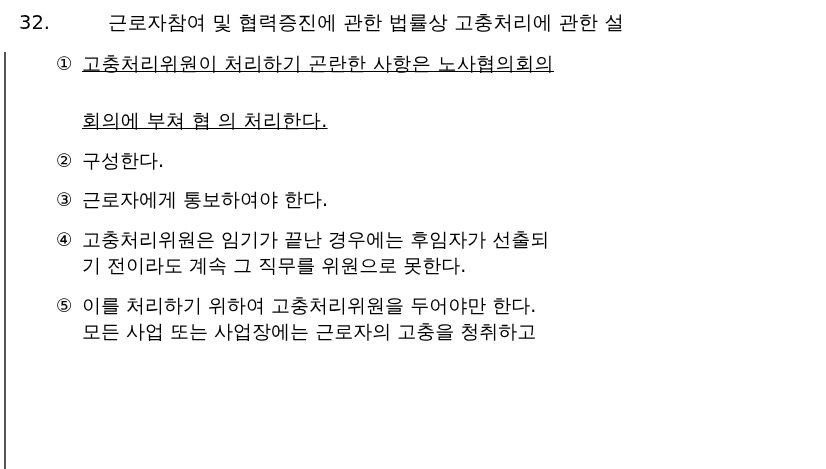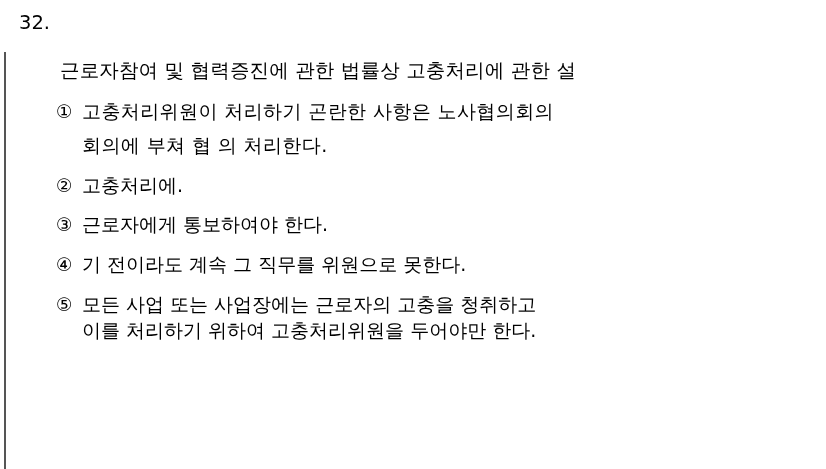--- a/index.html
+++ b/index.html
@@ -31,36 +31,36 @@
     padding: 10px 8px 0 18px;
     box-sizing: border-box;
     width: 826px;
   }
 
   .question {
     display: flex;
     align-items: flex-start;
     font-size: 19.5px;
     line-height: 1.38;
+    gap: 48px;
   }
   .q-num {
     width: 42px;
     flex: 0 0 42px;
     text-align: right;
     padding-right: 10px;
     box-sizing: border-box;
     white-space: nowrap;
   }
   .q-text {
     flex: 1 1 auto;
     max-width: 690px;
   }
   .q-text .line {
     white-space: nowrap;
-    margin-top: 48px;
   }
   .q-text .line.sp {
     
     letter-spacing: 0.15px;
   }
 
   .choices {
     margin-top: 14px;
     padding-left: 38px;
   }
@@ -79,24 +79,24 @@
     line-height: 1.36;
   }
   .choice-body {
     flex: 1 1 auto;
   }
   .choice-body .line {
     white-space: nowrap;
   }
   
   .choice-loose .line + .line {
-    margin-top: 8px;
+    margin-top: 31px;
   }
 
-  .wide { letter-spacing: 0.4px; }
+  .wide { letter-spacing: 0.4px; text-decoration: underline; }
 </style>
 </head>
 <body>
 
 <div class="left-rule"></div>
 
 <div class="page">
 
   <div class="question">
     <div class="q-num">32.</div>
@@ -111,40 +111,41 @@
       <div class="marker">①</div>
       <div class="choice-body">
         <div class="line wide">고충처리위원이 처리하기 곤란한 사항은 노사협의회의</div>
         <div class="line wide">회의에 부쳐 협 의 처리한다.</div>
       </div>
     </div>
 
     <div class="choice">
       <div class="marker">②</div>
       <div class="choice-body">
-        <div class="line">고충처리에.</div>
+        <div class="line">구성한다.</div>
       </div>
     </div>
 
     <div class="choice">
       <div class="marker">③</div>
       <div class="choice-body">
         <div class="line">근로자에게 통보하여야 한다.</div>
       </div>
     </div>
 
     <div class="choice">
       <div class="marker">④</div>
       <div class="choice-body">
+        <div class="line">고충처리위원은 임기가 끝난 경우에는 후임자가 선출되</div>
         <div class="line">기 전이라도 계속 그 직무를 위원으로 못한다.</div>
       </div>
     </div>
 
     <div class="choice">
       <div class="marker">⑤</div>
       <div class="choice-body">
+        <div class="line">이를 처리하기 위하여 고충처리위원을 두어야만 한다.</div>
         <div class="line">모든 사업 또는 사업장에는 근로자의 고충을 청취하고</div>
-        <div class="line">이를 처리하기 위하여 고충처리위원을 두어야만 한다.</div>
       </div>
     </div>
 
   </div>
 </div>
 
 </body></html>

